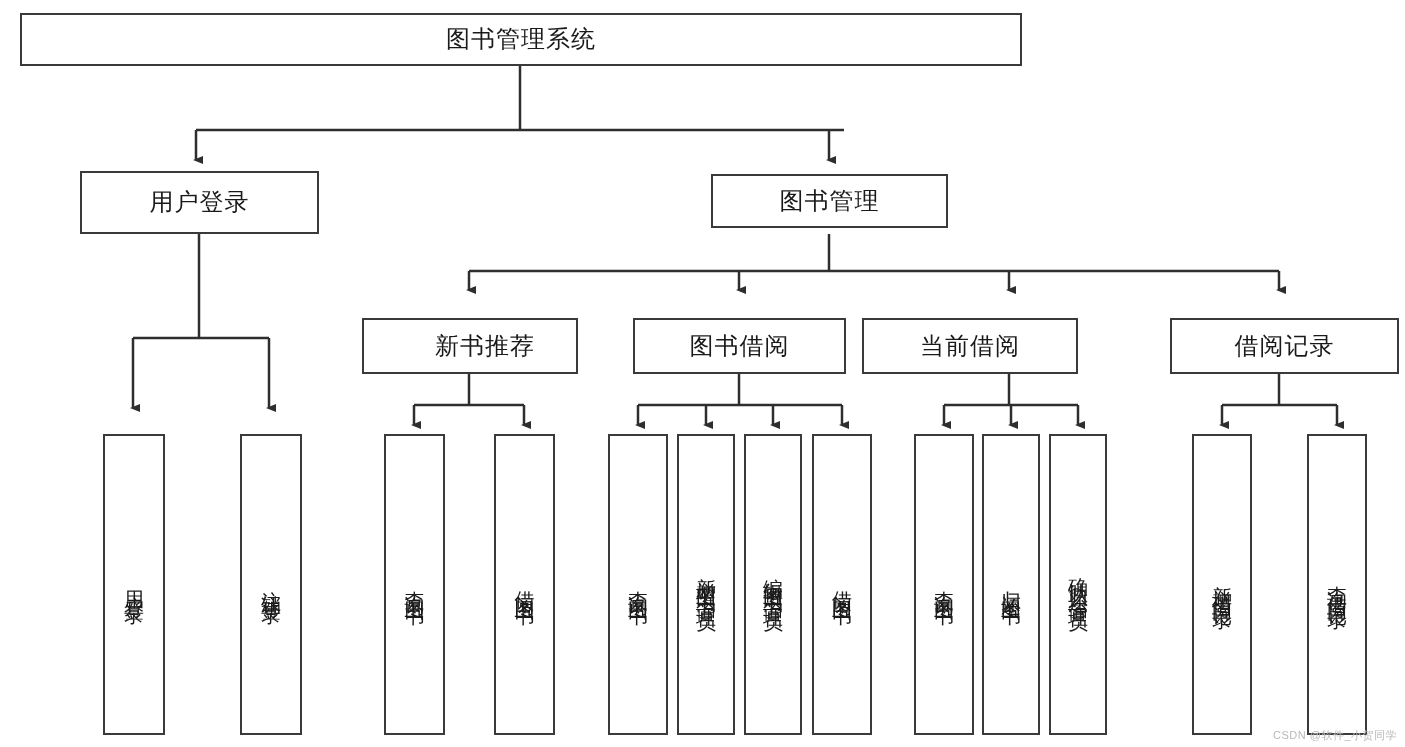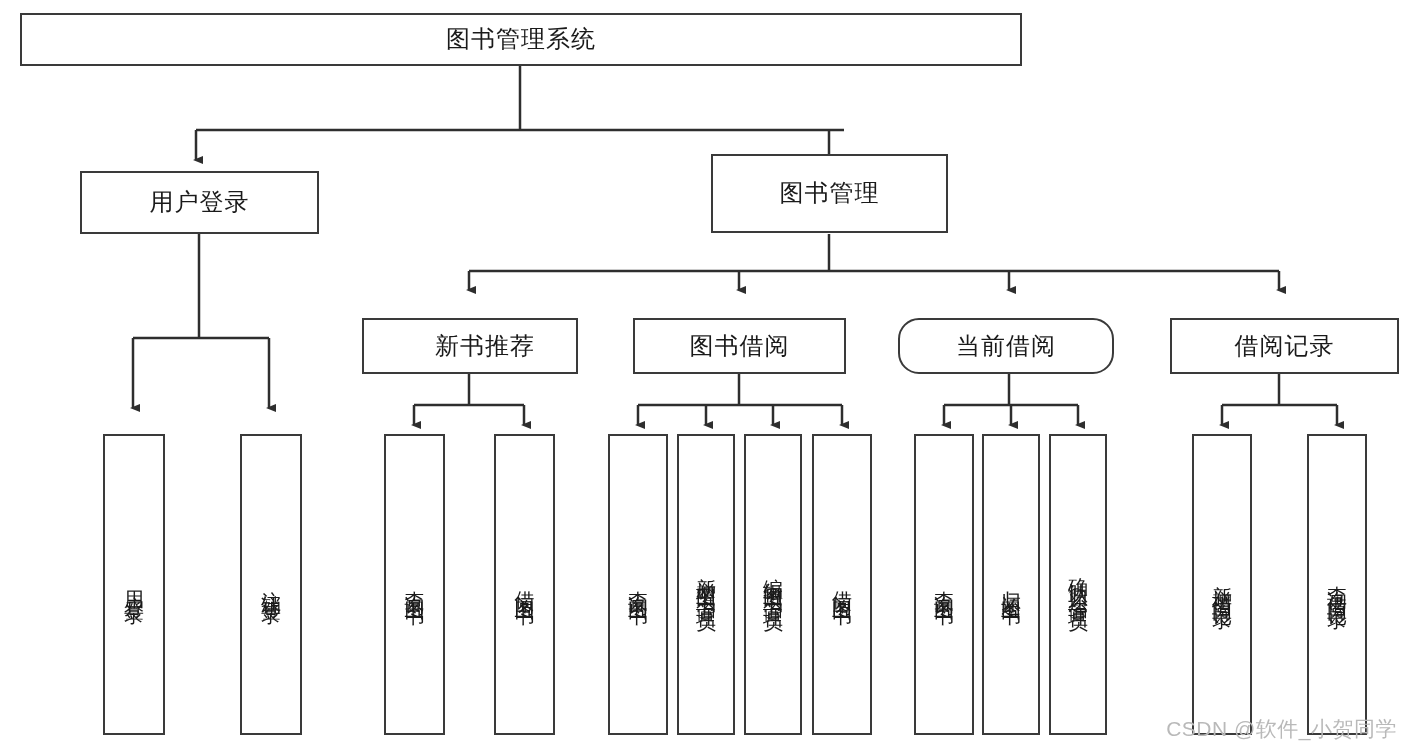--- a/index.html
+++ b/index.html
@@ -54,21 +54,21 @@
   }
   .node.vert .vtext {
     writing-mode: vertical-rl;
     text-orientation: upright;
     display: block;
   }
   .watermark {
     position: absolute;
     right: 8px;
     bottom: 4px;
-    font-size: 21px;
+    font-size: 11px;
     color: #b9b9b9;
     letter-spacing: 0.5px;
     white-space: nowrap;
     margin-left: 17px;
   }
 </style>
 </head>
 <body>
 
 <div id="canvas">
@@ -123,31 +123,31 @@
     </g>
   </svg>
 
   <div class="node horiz" style="left:20px; top:13px; width:1002px; height:53px;">
     <span>图书管理系统</span>
   </div>
 
   <div class="node horiz" style="left:80px; top:171px; width:239px; height:63px;">
     <span>用户登录</span>
   </div>
-  <div class="node horiz" style="left:711px; top:154px; width:237px; height:79px;">
+  <div class="node horiz" style="left:711px; top:174px; width:237px; height:54px;">
     <span>图书管理</span>
   </div>
 
   <div class="node horiz" style="left:362px; top:318px; width:216px; height:56px;padding-left:30px;">
     <span>新书推荐</span>
   </div>
   <div class="node horiz" style="left:633px; top:318px; width:213px; height:56px;">
     <span>图书借阅</span>
   </div>
-  <div class="node horiz" style="left:898px; top:318px; width:216px; height:56px;border-radius:21px;">
+  <div class="node horiz" style="left:862px; top:318px; width:216px; height:56px;">
     <span>当前借阅</span>
   </div>
   <div class="node horiz" style="left:1170px; top:318px; width:229px; height:56px;">
     <span>借阅记录</span>
   </div>
 
   <div class="node vert" style="left:103px; top:434px; width:62px; height:301px;">
     <span class="vtext">用户登录</span>
   </div>
   <div class="node vert" style="left:240px; top:434px; width:62px; height:301px;">

